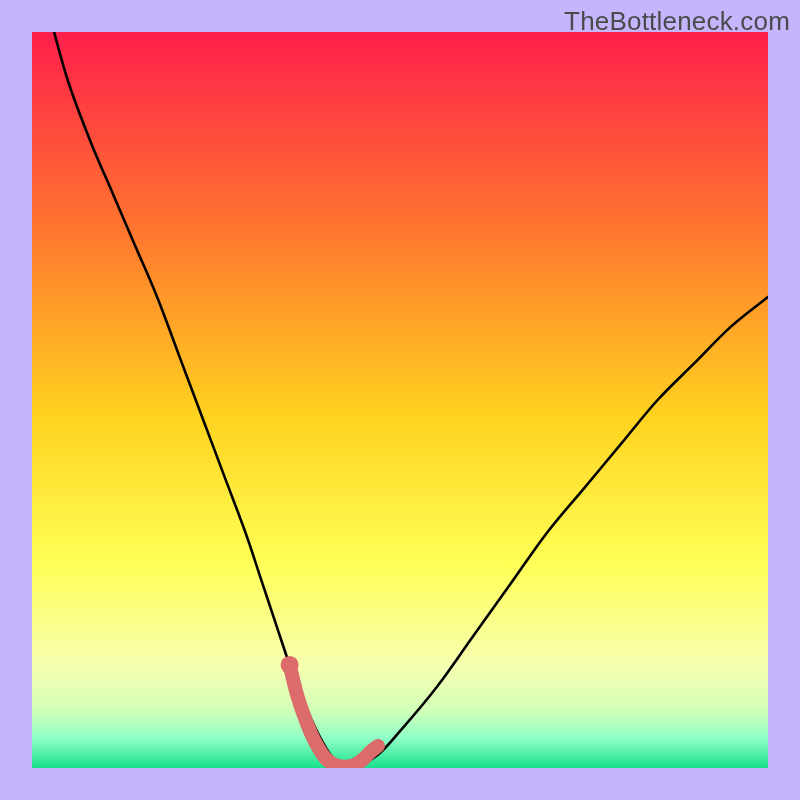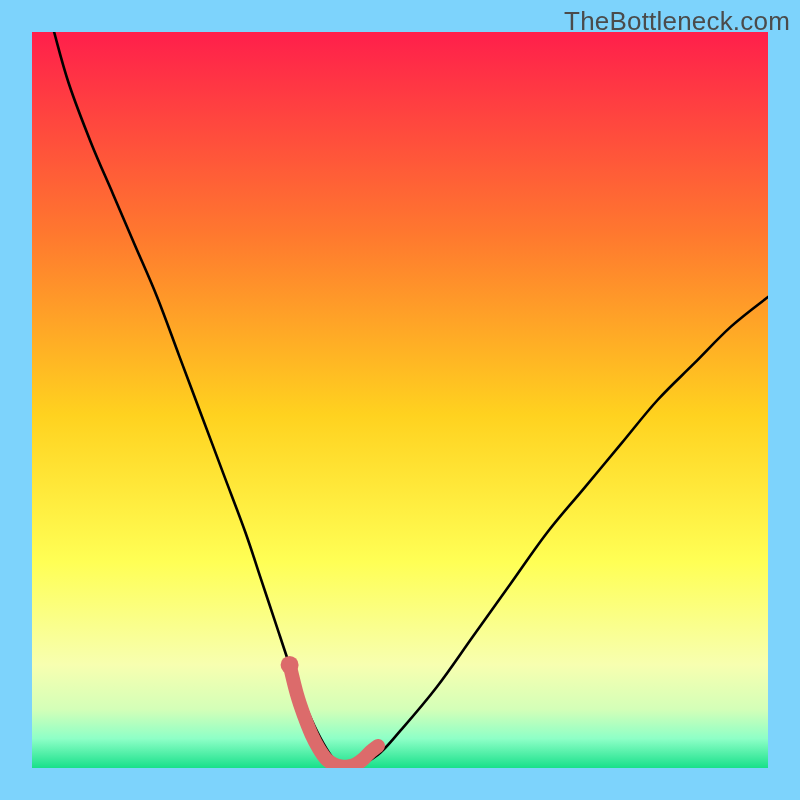--- a/index.html
+++ b/index.html
@@ -10,21 +10,21 @@
     overflow: hidden;
     background: #000;
     font-family: Arial, Helvetica, sans-serif;
   }
   .frame {
     position: absolute;
     left: 0;
     top: 0;
     width: 800px;
     height: 800px;
-    background: #7dd3fc;
+    background: #c4b5fd;
   }
   .plot {
     position: absolute;
     left: 32px;
     top: 32px;
     width: 736px;
     height: 736px;
     overflow: hidden;
   }
   .watermark {

